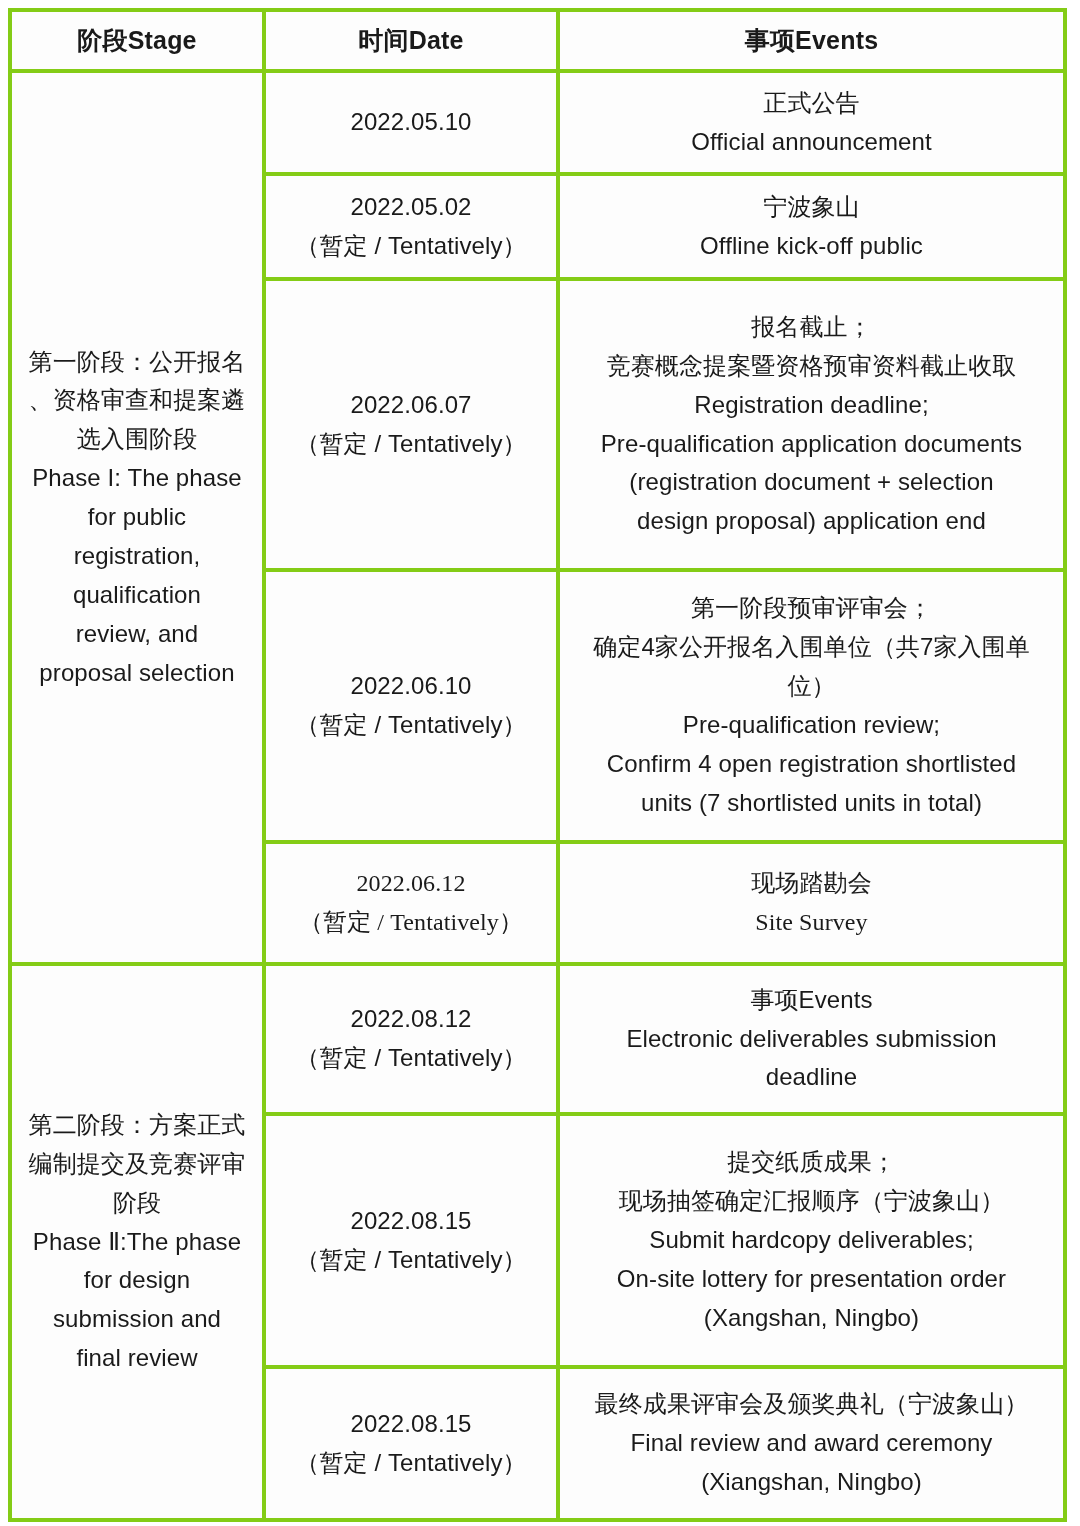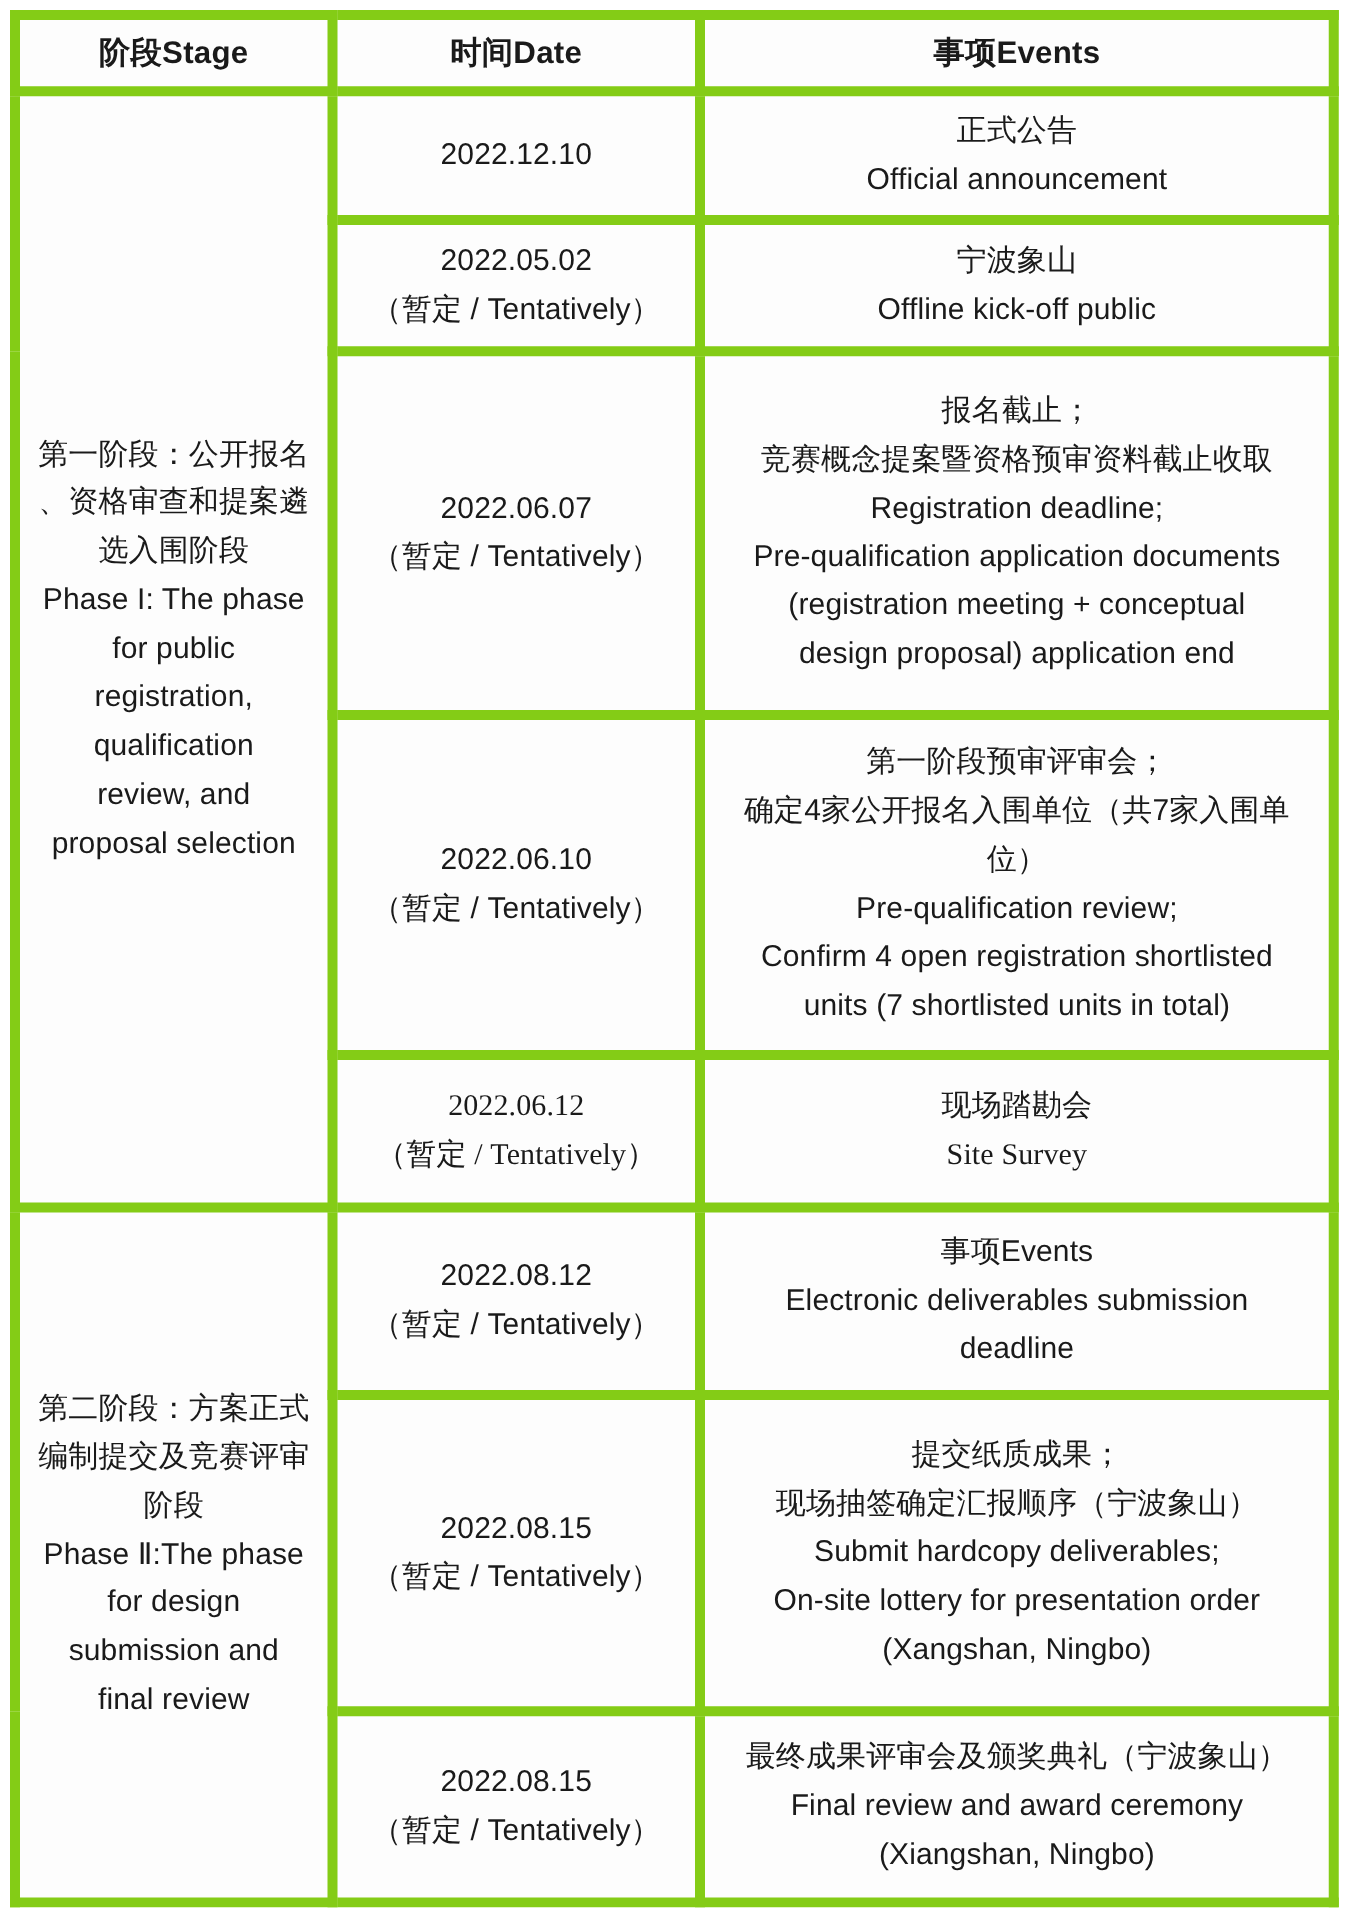--- a/index.html
+++ b/index.html
@@ -27,21 +27,21 @@
     border-collapse: collapse;
     table-layout: fixed;
     background: #ffffff;
   }
   table.schedule col.c-stage  { width: 254px; }
   table.schedule col.c-date   { width: 294px; }
   table.schedule col.c-events { width: 507px; }
 
   table.schedule th,
   table.schedule td {
-    border: 8px solid #84cc16;
+    border: 4px solid #84cc16;
     text-align: center;
     vertical-align: middle;
     background: #fdfdfd;
     padding: 6px 8px;
     box-sizing: border-box;
   }
   table.schedule th {
     font-weight: bold;
     font-size: 25px;
     line-height: 1.25;
@@ -107,21 +107,21 @@
           <span class="ln">、资格审查和提案遴</span>
           <span class="ln">选入围阶段</span>
           <span class="ln">Phase I: The phase</span>
           <span class="ln">for public</span>
           <span class="ln">registration,</span>
           <span class="ln">qualification</span>
           <span class="ln">review, and</span>
           <span class="ln">proposal selection</span>
         </td>
         <td class="date-cell">
-          <span class="ln">2022.12.10</span>
+          <span class="ln">2022.05.10</span>
         </td>
         <td class="events-cell">
           <span class="ln">正式公告</span>
           <span class="ln">Official announcement</span>
         </td>
       </tr>
 
       <tr class="r-2">
         <td class="date-cell">
           <span class="ln">2022.05.02</span>
@@ -136,21 +136,21 @@
       <tr class="r-3">
         <td class="date-cell">
           <span class="ln">2022.06.07</span>
           <span class="ln">（暂定 / Tentatively）</span>
         </td>
         <td class="events-cell">
           <span class="ln">报名截止；</span>
           <span class="ln">竞赛概念提案暨资格预审资料截止收取</span>
           <span class="ln">Registration deadline;</span>
           <span class="ln">Pre-qualification application documents</span>
-          <span class="ln">(registration meeting + conceptual</span>
+          <span class="ln">(registration document + selection</span>
           <span class="ln">design proposal) application end</span>
         </td>
       </tr>
 
       <tr class="r-4">
         <td class="date-cell">
           <span class="ln">2022.06.10</span>
           <span class="ln">（暂定 / Tentatively）</span>
         </td>
         <td class="events-cell">

